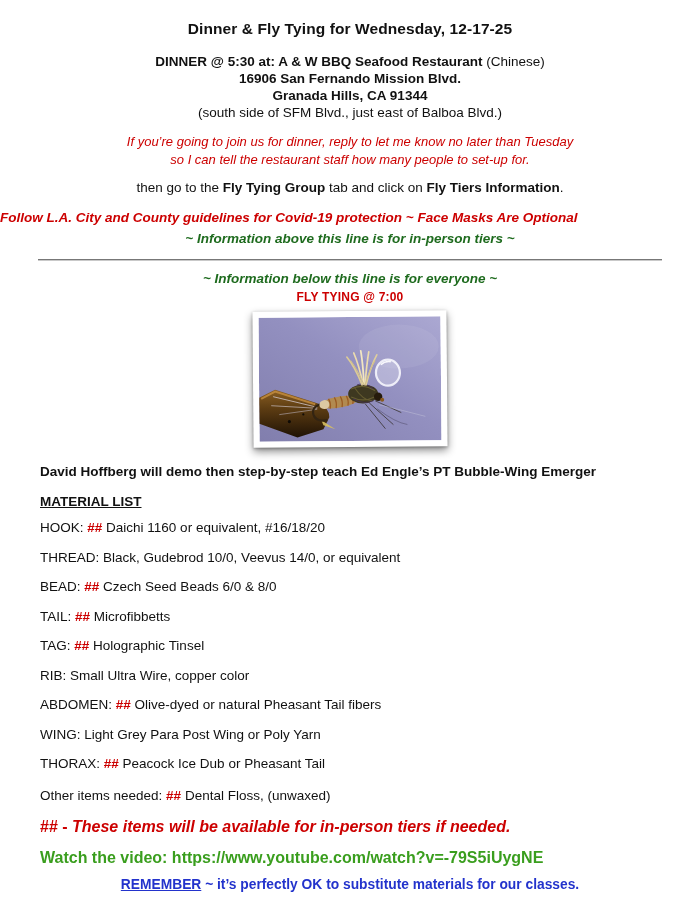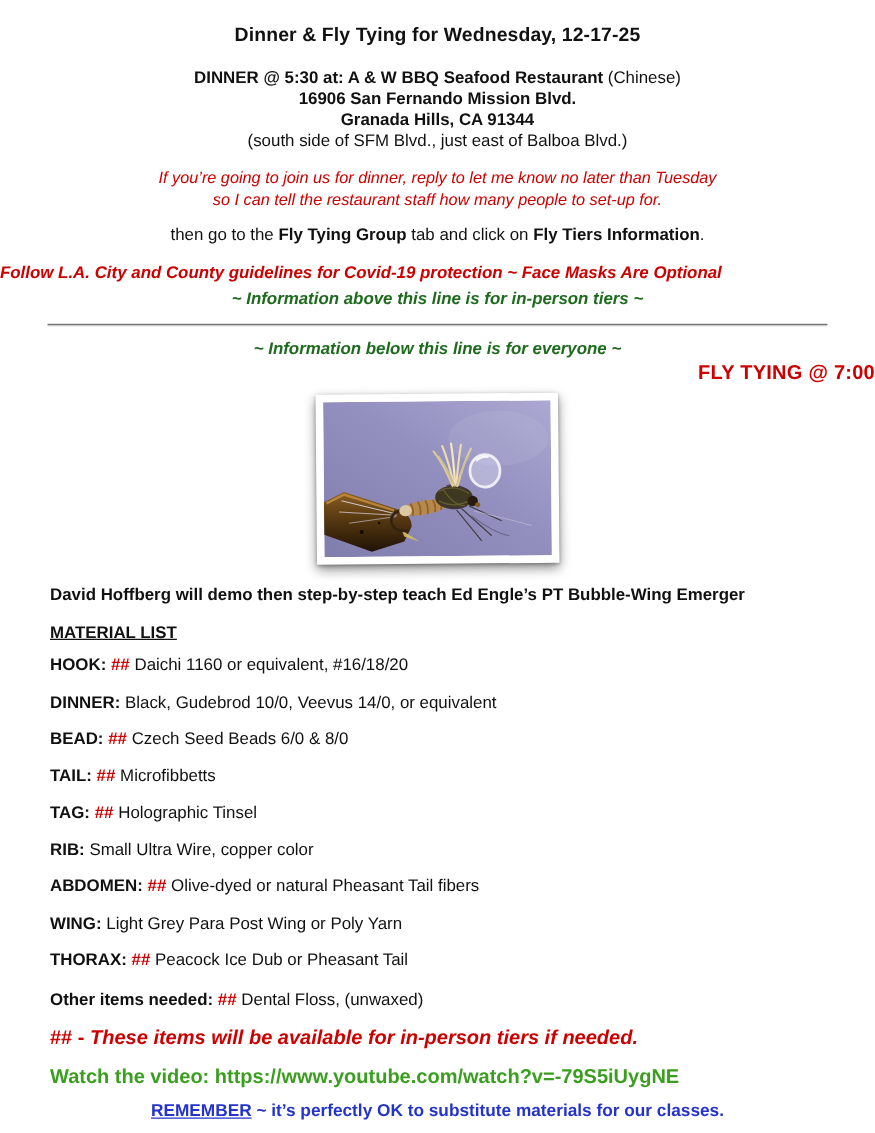--- a/index.html
+++ b/index.html
@@ -21,34 +21,34 @@
   .rsvp{margin-top:12px;font-size:13px;line-height:17.5px;font-weight:normal;font-style:italic;
         color:var(--red);text-align:center}
 
   .dirs{margin-top:11px;font-size:13.5px;line-height:18px;text-align:center}
 
   .covid{margin-top:13px;font-size:13.5px;font-weight:bold;font-style:italic;color:var(--red);text-align:left}
   .note{font-size:13.5px;font-weight:bold;font-style:italic;color:var(--dark_green);text-align:center}
   .note-above{margin-top:6px}
   hr.sep{border:none;height:0;border-top:1px solid #777;border-bottom:1px solid #c9c9c9;margin:13px 38px 0 38px}
   .note-below{margin-top:10px}
-  .flyheading{margin-top:4px;font-size:16px;font-weight:bold;color:var(--red);text-align:right;letter-spacing:.2px}
+  .flyheading{margin-top:4px;font-size:12px;font-weight:bold;color:var(--red);text-align:center;letter-spacing:.2px}
 
   .photo-wrap{text-align:center;margin-top:7px;height:142px}
   .photo-frame{display:inline-block;background:#fff;padding:6px;
      box-shadow:0 4px 9px rgba(0,0,0,.45), 0 1px 3px rgba(0,0,0,.3);
      transform:rotate(-0.5deg)}
   .photo-frame svg{display:block}
 
   .demo{margin:11px 38px 0 40px;font-size:13.5px;font-weight:bold}
 
   .mat-section{margin:0 38px 0 40px}
   .mat-heading{margin-top:15px;font-size:13.5px;font-weight:bold;text-decoration:underline}
   .mat{font-size:13.5px;margin-top:11px;line-height:16px}
-  .mat .lbl{font-weight:bold}
+  .mat .lbl{font-weight:normal}
   .mat .hash{color:var(--red);font-weight:bold}
   .other{margin-top:16px}
   .hashnote{margin-top:14px;font-size:16px;color:var(--red);font-weight:bold}
   .hashnote .txt{font-style:italic}
   .video{margin-top:13px;font-size:16px;color:var(--bright_green);font-weight:bold;}
   .video a{color:inherit;text-decoration:none}
   .remember{margin-top:7px;text-align:center;color:var(--blue);font-weight:bold;font-size:13.8px;line-height:22px}
   .remember .u{text-decoration:underline}
 </style>
 </head>
@@ -149,21 +149,21 @@
     </svg>
   </div>
 </div>
 
 <div class="demo">David Hoffberg will demo then step-by-step teach Ed Engle’s PT Bubble-Wing Emerger</div>
 
 <div class="mat-section">
   <div class="mat-heading">MATERIAL LIST</div>
 
   <p class="mat"><span class="lbl">HOOK:</span> <span class="hash">##</span> <span>Daichi 1160 or equivalent, #16/18/20</span></p>
-  <p class="mat"><span class="lbl">DINNER:</span> <span class="hash"></span> <span>Black, Gudebrod 10/0, Veevus 14/0, or equivalent</span></p>
+  <p class="mat"><span class="lbl">THREAD:</span> <span class="hash"></span> <span>Black, Gudebrod 10/0, Veevus 14/0, or equivalent</span></p>
   <p class="mat"><span class="lbl">BEAD:</span> <span class="hash">##</span> <span>Czech Seed Beads 6/0 &amp; 8/0</span></p>
   <p class="mat"><span class="lbl">TAIL:</span> <span class="hash">##</span> <span>Microfibbetts</span></p>
   <p class="mat"><span class="lbl">TAG:</span> <span class="hash">##</span> <span>Holographic Tinsel</span></p>
   <p class="mat"><span class="lbl">RIB:</span> <span class="hash"></span> <span>Small Ultra Wire, copper color</span></p>
   <p class="mat"><span class="lbl">ABDOMEN:</span> <span class="hash">##</span> <span>Olive-dyed or natural Pheasant Tail fibers</span></p>
   <p class="mat"><span class="lbl">WING:</span> <span class="hash"></span> <span>Light Grey Para Post Wing or Poly Yarn</span></p>
   <p class="mat"><span class="lbl">THORAX:</span> <span class="hash">##</span> <span>Peacock Ice Dub or Pheasant Tail</span></p>
 
   <p class="mat other"><span class="lbl">Other items needed:</span> <span class="hash">##</span> <span>Dental Floss, (unwaxed)</span></p>
 

